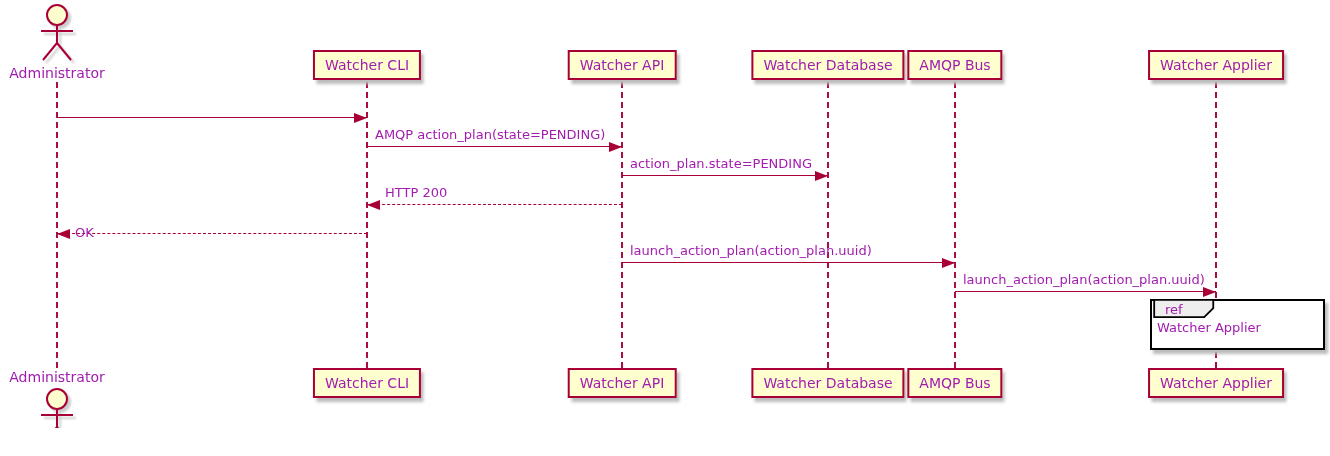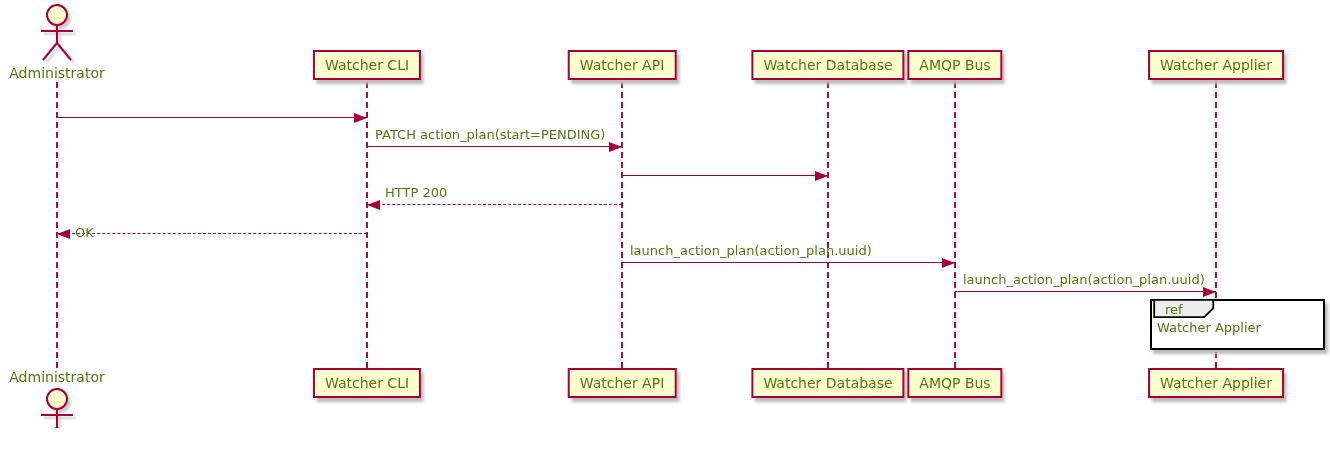--- a/index.html
+++ b/index.html
@@ -1,18 +1,18 @@
 <!DOCTYPE html>
 <html style="--stroke: #A80036; --pfill: #FEFECE; --reffill: #FFFFFF; --refborder: #000000;"><head>
 <meta charset="utf-8">
 <style>
   html,body { margin:0; padding:0; background:#ffffff; }
   #stage {
     position:relative; width:1330px; height:428px; overflow:hidden;
-    background:#ffffff; color:#4d7c0f;
+    background:#ffffff; color:#a21caf;
     font-family:"DejaVu Sans","Liberation Sans",sans-serif;
   }
   .lifeline { position:absolute; width:0; border-left:2px dashed var(--stroke,#A80036); opacity:.95; }
   .pbox {
     position:absolute; transform:translateX(-50%);
     background:var(--pfill,#FEFECE); border:2px solid var(--stroke,#A80036);
     padding:0 10px; height:26px; line-height:26px; font-size:14px;
     white-space:nowrap; box-shadow:3px 4px 3px #bbb; z-index:3; 
   }
   .actor-svg { position:absolute; z-index:3; filter:drop-shadow(3px 3px 1px #ccc); }
@@ -84,23 +84,24 @@
     <div class="pbox" style="left: 828px; top: 50px;">Watcher Database</div>
     <div class="pbox" style="left: 828px; top: 368px;">Watcher Database</div>
     <div class="pbox" style="left: 955px; top: 50px;">AMQP Bus</div>
     <div class="pbox" style="left: 955px; top: 368px;">AMQP Bus</div>
     <div class="pbox" style="left: 1216px; top: 50px;">Watcher Applier</div>
     <div class="pbox" style="left: 1216px; top: 368px;">Watcher Applier</div>
     <div class="mline solid" style="left: 57px; width: 310px; top: 117px;"></div>
     <div class="ahead r" style="left: 354px; top: 113px;"></div>
     <div class="mline solid" style="left: 367px; width: 255px; top: 146px;"></div>
     <div class="ahead r" style="left: 609px; top: 142px;"></div>
-    <div class="mlabel" style="left: 375px; top: 127px;">PATCH action_plan(start=PENDING)</div>
+    <div class="mlabel" style="left: 375px; top: 127px;">AMQP action_plan(state=PENDING)</div>
     <div class="mline solid" style="left: 622px; width: 206px; top: 175px;"></div>
     <div class="ahead r" style="left: 815px; top: 171px;"></div>
+    <div class="mlabel" style="left: 630px; top: 156px;">action_plan.state=PENDING</div>
     <div class="mline dashed" style="left: 367px; width: 255px; top: 204px;"></div>
     <div class="ahead l" style="left: 367px; top: 200px;"></div>
     <div class="mlabel" style="left: 385px; top: 185px;">HTTP 200</div>
     <div class="mline dashed" style="left: 57px; width: 310px; top: 233px;"></div>
     <div class="ahead l" style="left: 57px; top: 229px;"></div>
     <div class="mlabel" style="left: 75px; top: 225px;">OK</div>
     <div class="mline solid" style="left: 622px; width: 333px; top: 262px;"></div>
     <div class="ahead r" style="left: 942px; top: 258px;"></div>
     <div class="mlabel" style="left: 630px; top: 243px;">launch_action_plan(action_plan.uuid)</div>
     <div class="mline solid" style="left: 955px; width: 261px; top: 291px;"></div>

